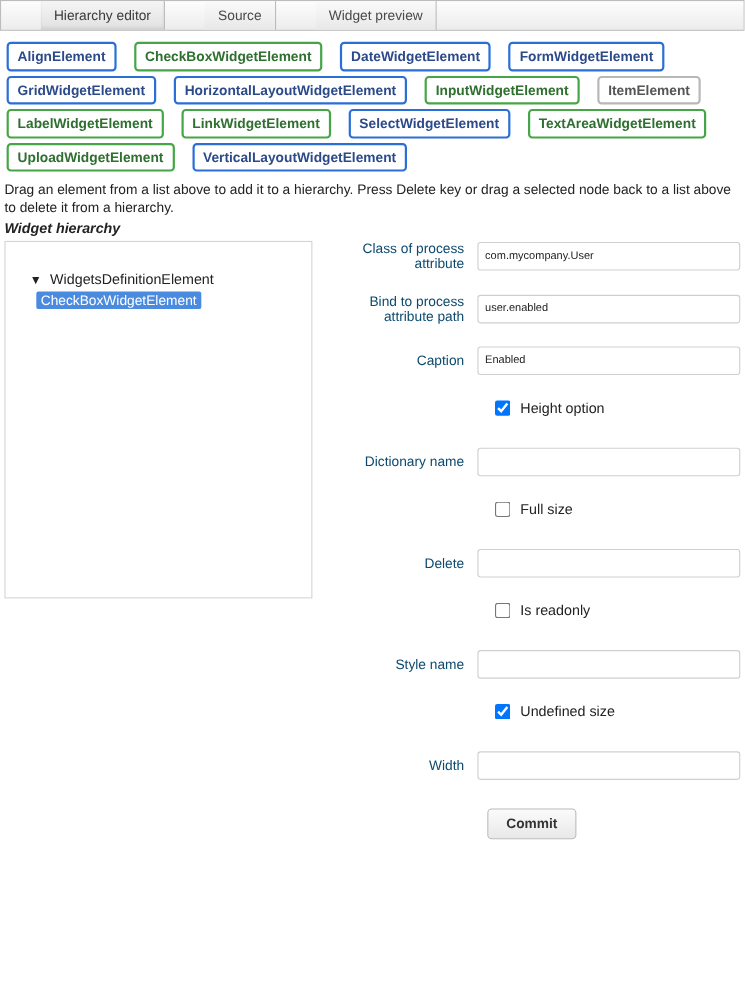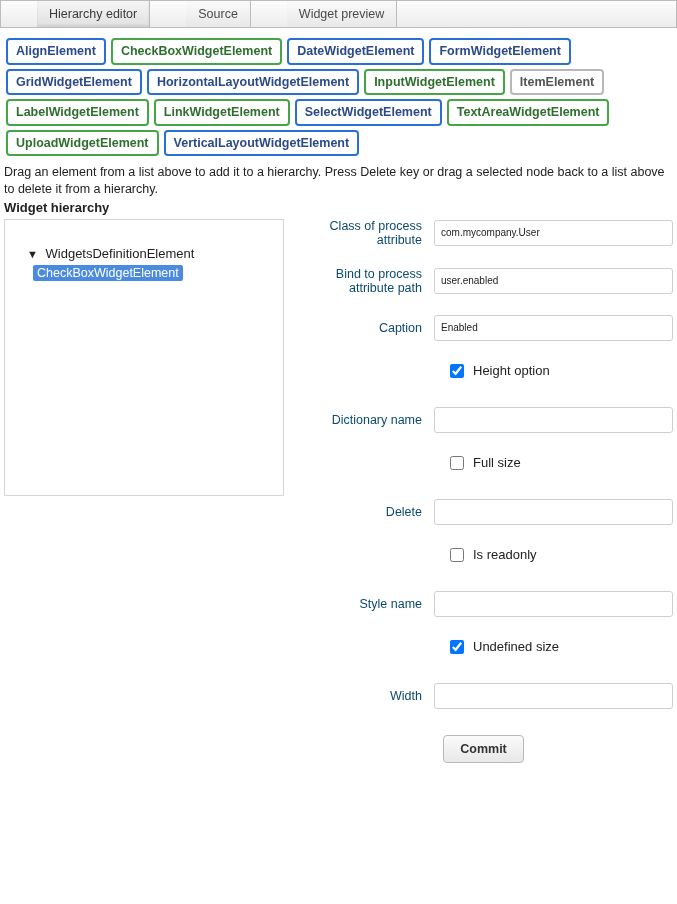--- a/index.html
+++ b/index.html
@@ -28,21 +28,21 @@
   }
   .tab.active {
     background: linear-gradient(#f5f5f5,#e1e1e1);
     box-shadow: inset 0 -2px 3px rgba(0,0,0,.08);
     color: #3a3a3a;
   }
   .palette {
     padding: 10px 6px 6px 6px;
     display: flex;
     flex-wrap: wrap;
-    gap: 4px 5px;
+    gap: 4px 16px;
   }
   .chip {
     display: inline-block;
     padding: 5px 8px;
     border-radius: 4px;
     font-weight: bold;
     font-size: 12.5px;
     line-height: 1;
     color: #333;
     background: #fff;
@@ -55,28 +55,29 @@
   .chip.gray  { border-color: #b8b8b8; color:#555; }
   .instructions {
     padding: 2px 4px 0 4px;
     font-size: 12.5px;
     color: #222;
     line-height: 1.35;
   }
   .section-title {
     padding: 2px 4px 4px 4px;
     font-weight: bold;
+    font-style: italic;
   }
   .main {
     display: flex;
     padding: 0 4px;
   }
   .tree-panel {
     width: 280px;
-    height: 277px;
+    height: 325px;
     border: 1px solid #d4d4d4;
     background: #fff;
     overflow: auto;
     padding-top: 24px;
   }
   .tree-node-root {
     padding: 2px 4px 2px 22px;
     font-size: 13px;
     color:#222;
     white-space: nowrap;

